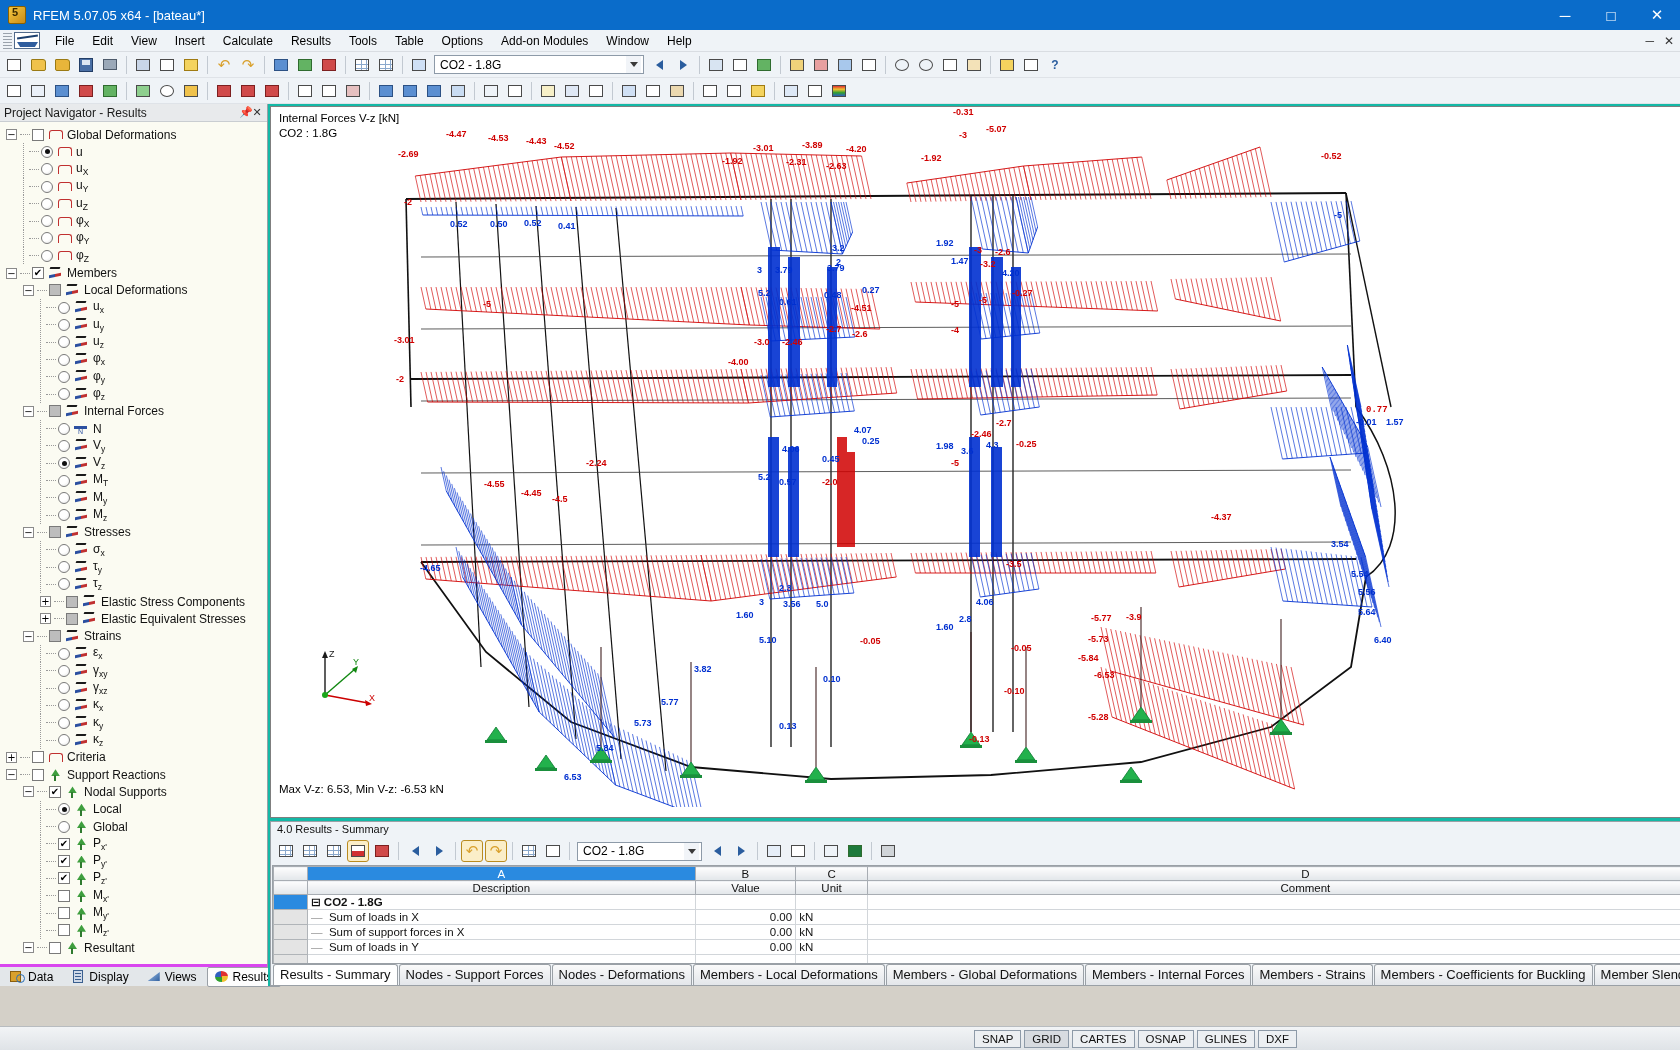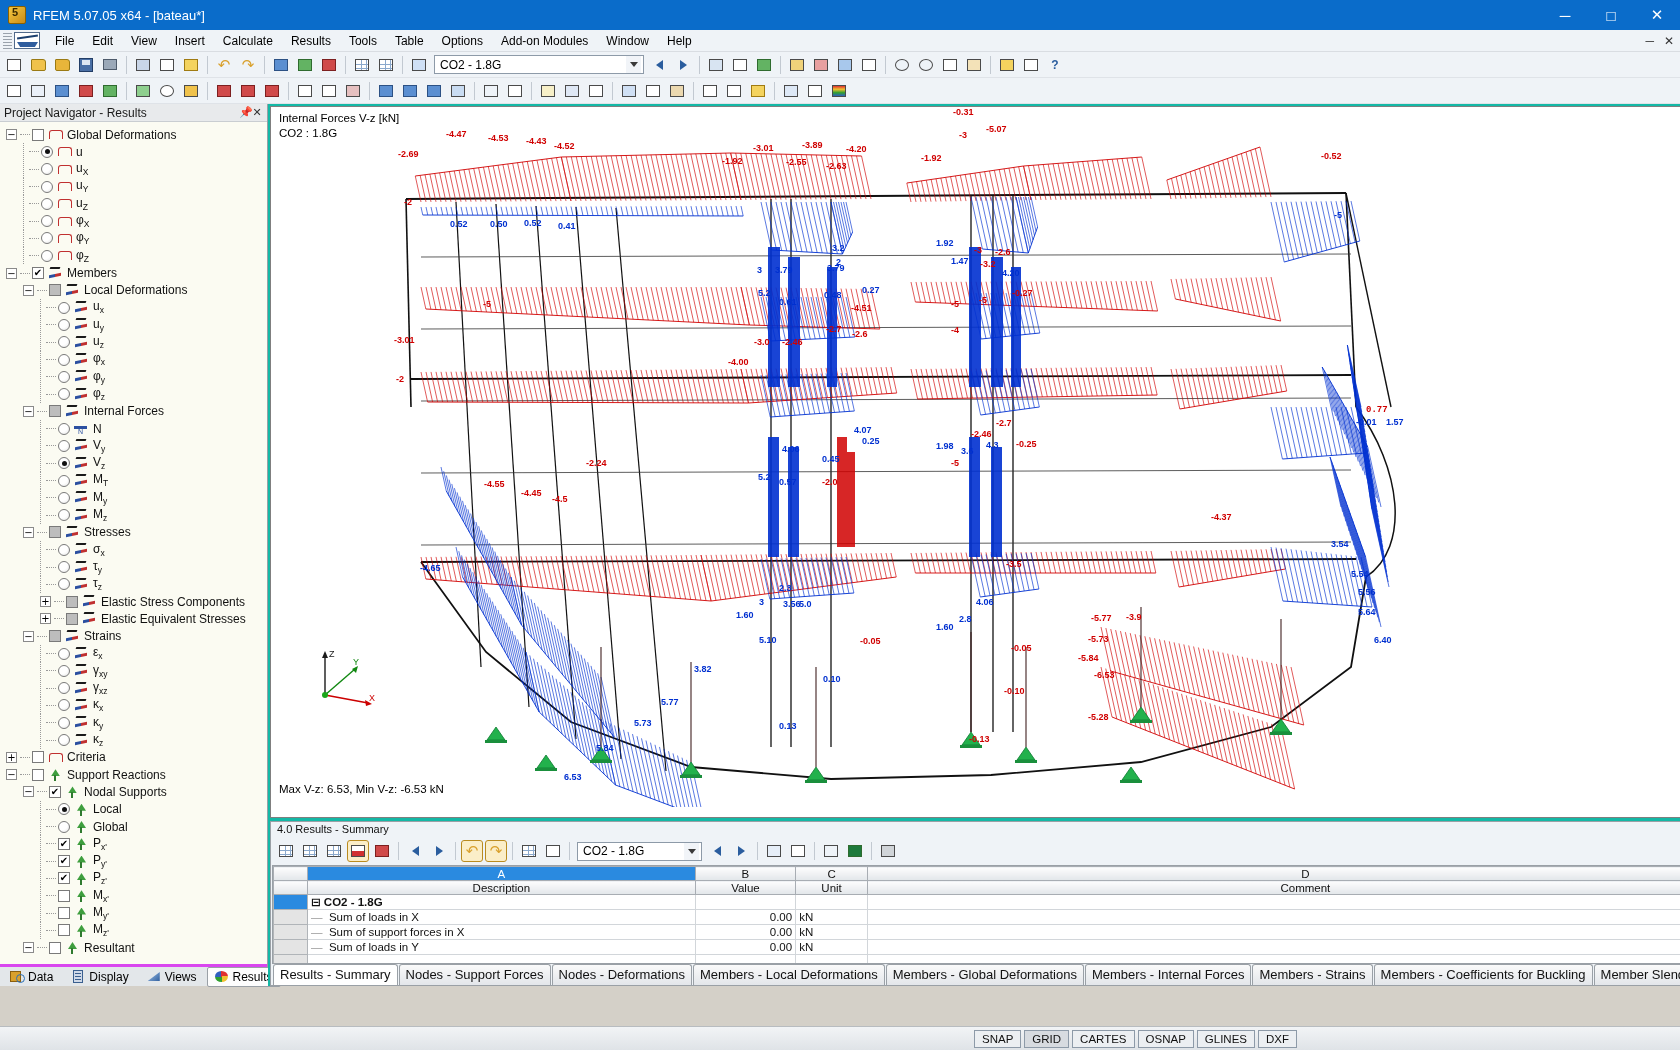--- a/index.html
+++ b/index.html
@@ -2343,21 +2343,21 @@
         </svg>
       </div>
       <div id="value-layer">
           <div class="val r" style="left: 127px; top: 42px;">-2.69</div>
           <div class="val r" style="left: 175px; top: 22px;">-4.47</div>
           <div class="val r" style="left: 217px; top: 26px;">-4.53</div>
           <div class="val r" style="left: 255px; top: 29px;">-4.43</div>
           <div class="val r" style="left: 283px; top: 34px;">-4.52</div>
           <div class="val r" style="left: 451px; top: 49px;">-1.92</div>
           <div class="val r" style="left: 482px; top: 36px;">-3.01</div>
-          <div class="val r" style="left: 515px; top: 50px;">-2.55</div>
+          <div class="val r" style="left: 515px; top: 50px;">-2.31</div>
           <div class="val r" style="left: 531px; top: 33px;">-3.89</div>
           <div class="val r" style="left: 555px; top: 54px;">-2.63</div>
           <div class="val r" style="left: 575px; top: 37px;">-4.20</div>
           <div class="val r" style="left: 650px; top: 46px;">-1.92</div>
           <div class="val r" style="left: 682px; top: 0px;">-0.31</div>
           <div class="val r" style="left: 688px; top: 23px;">-3</div>
           <div class="val r" style="left: 715px; top: 17px;">-5.07</div>
           <div class="val r" style="left: 1050px; top: 44px;">-0.52</div>
           <div class="val r" style="left: 133px; top: 90px;">-2</div>
           <div class="val b" style="left: 1063px; top: 103px;">-5</div>
@@ -2418,21 +2418,21 @@
           <div class="val b" style="left: 1087px; top: 500px;">5.64</div>
           <div class="val b" style="left: 1103px; top: 528px;">6.40</div>
           <div class="val r" style="left: 213px; top: 372px;">-4.55</div>
           <div class="val r" style="left: 250px; top: 381px;">-4.45</div>
           <div class="val r" style="left: 281px; top: 387px;">-4.5</div>
           <div class="val b" style="left: 149px; top: 456px;">-4.65</div>
           <div class="val r" style="left: 735px; top: 452px;">-3.5</div>
           <div class="val b" style="left: 508px; top: 476px;">2.3</div>
           <div class="val b" style="left: 488px; top: 490px;">3</div>
           <div class="val b" style="left: 512px; top: 492px;">3.56</div>
-          <div class="val b" style="left: 528px; top: 492px;">5.0</div>
+          <div class="val b" style="left: 545px; top: 492px;">5.0</div>
           <div class="val b" style="left: 705px; top: 490px;">4.06</div>
           <div class="val b" style="left: 465px; top: 503px;">1.60</div>
           <div class="val b" style="left: 665px; top: 515px;">1.60</div>
           <div class="val b" style="left: 688px; top: 507px;">2.8</div>
           <div class="val r" style="left: 820px; top: 506px;">-5.77</div>
           <div class="val r" style="left: 855px; top: 505px;">-3.9</div>
           <div class="val r" style="left: 817px; top: 527px;">-5.73</div>
           <div class="val r" style="left: 807px; top: 546px;">-5.84</div>
           <div class="val b" style="left: 488px; top: 528px;">5.10</div>
           <div class="val r" style="left: 740px; top: 536px;">-0.05</div>

